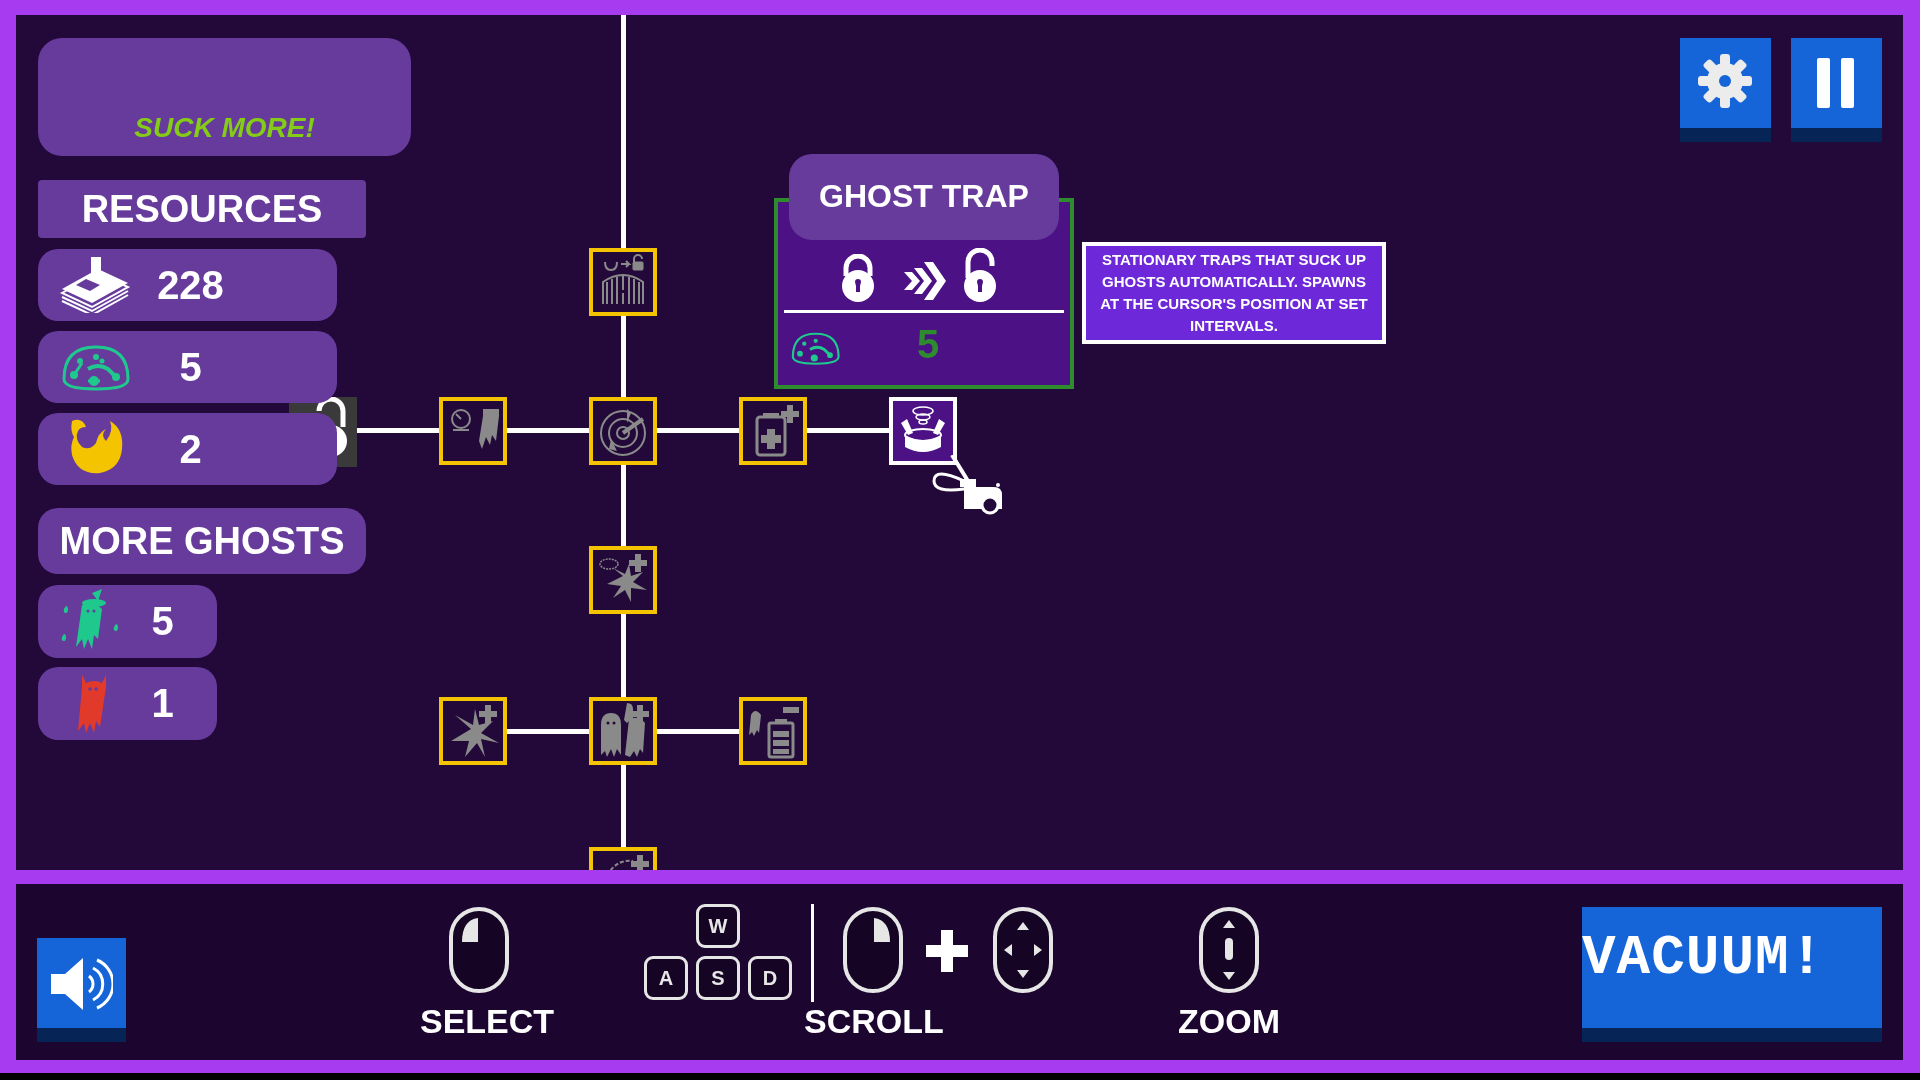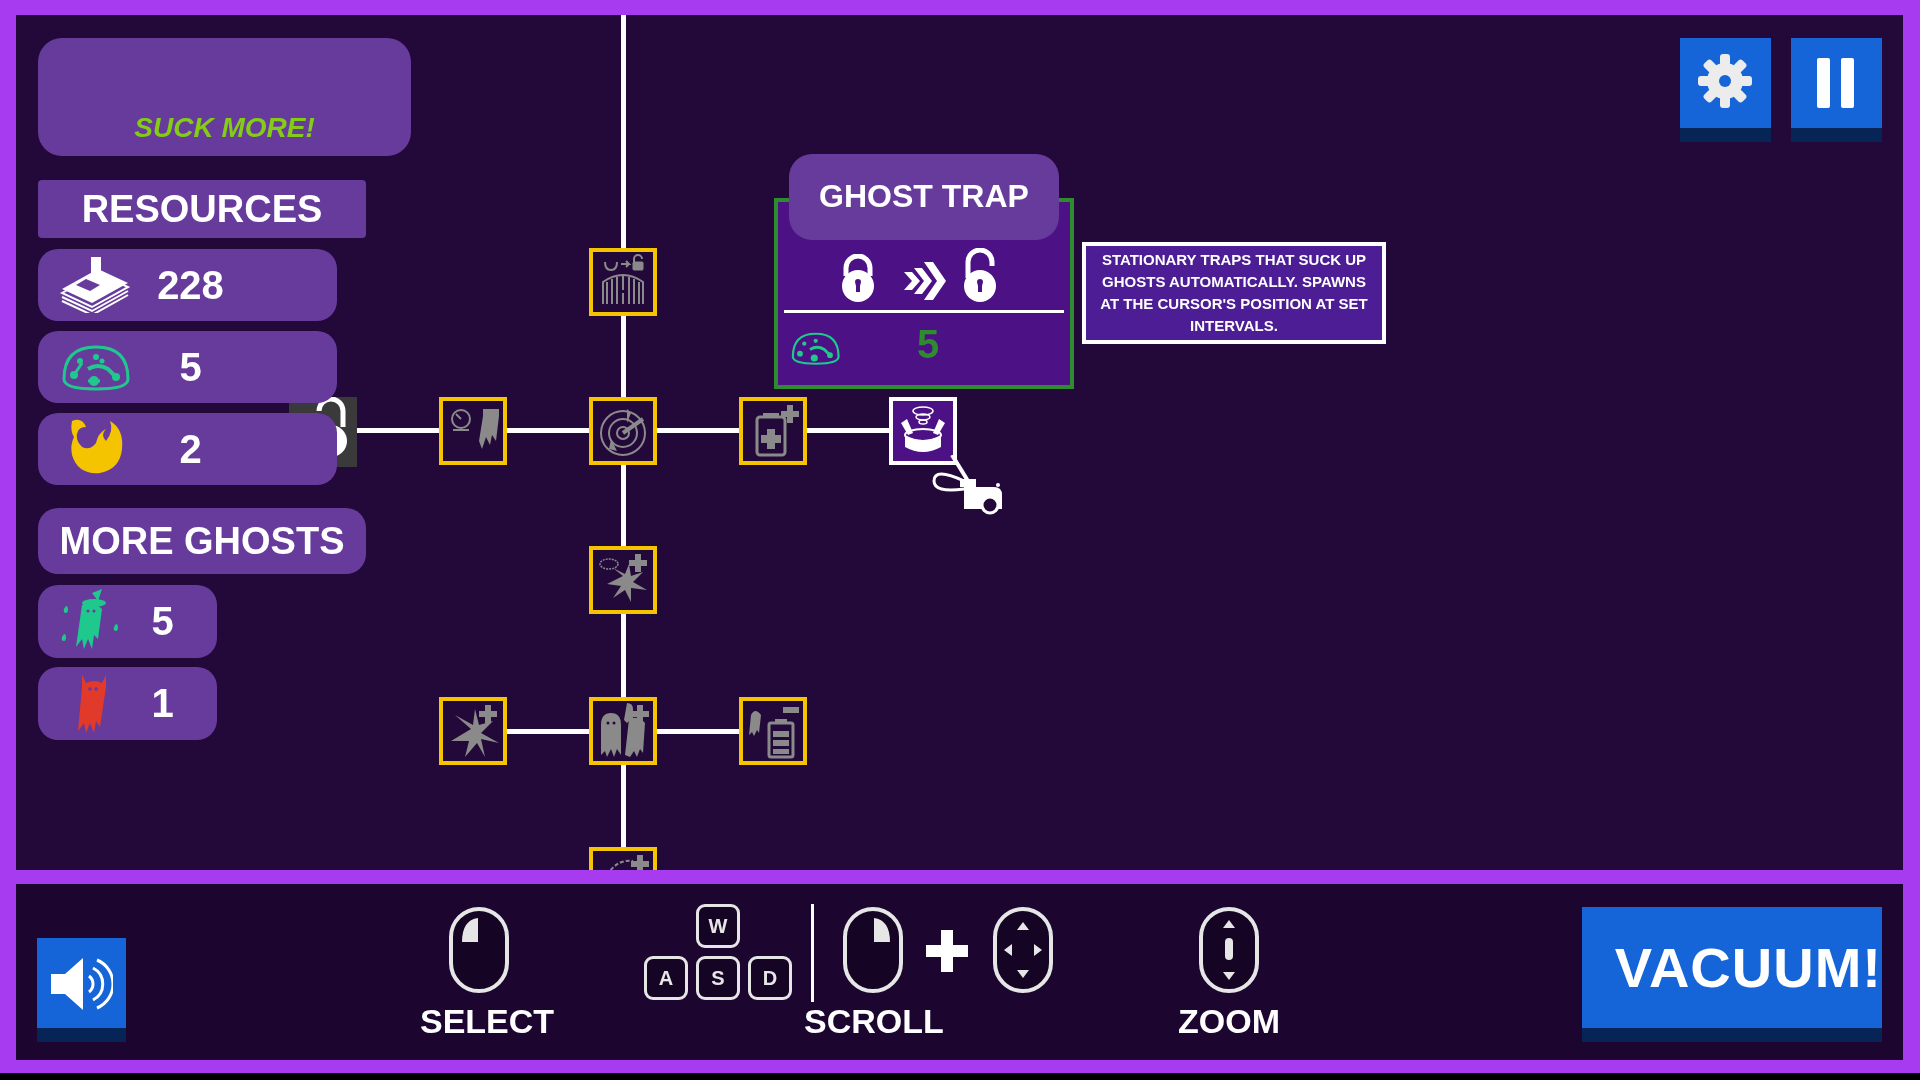--- a/index.html
+++ b/index.html
@@ -264,21 +264,21 @@
           <circle cx="36" cy="42" r="5"></circle>
       <path d="M30 30 q10 -6 20 0 l6 6" fill="none" stroke="#1fc98e" stroke-width="4"></path>
         </g>
     </svg>
     <div style="position:absolute; left:130px; top:120px; width:40px; text-align:center; color:#2e8b2e; font-weight:bold; font-size:40px;">5</div>
   </div>
   <div class="panel" style="left:773px; top:139px; width:270px; height:86px; border-radius:23px;">
     <div class="panel-title" style="top:24px; font-size:32px;">GHOST TRAP</div>
   </div>
 
-  <div style="position:absolute; left:1066px; top:227px; width:296px; height:94px; background:#4c1d95; border:4px solid #fff; display:flex; align-items:center; justify-content:center; box-sizing:content-box;">
+  <div style="position:absolute; left:1066px; top:227px; width:296px; height:94px; background:#6d28d9; border:4px solid #fff; display:flex; align-items:center; justify-content:center; box-sizing:content-box;">
     <div style="color:#fff; font-weight:bold; font-size:15px; line-height:22px; text-align:center; padding:0 8px;">STATIONARY TRAPS THAT SUCK UP GHOSTS AUTOMATICALLY. SPAWNS AT THE CURSOR'S POSITION AT SET INTERVALS.</div>
   </div>
 
   <div class="btn-blue" style="left:1664px; top:23px; width:91px; height:104px;">
     <svg style="position:absolute; left:16px; top:14px;" width="58" height="58" viewBox="0 0 58 58">
       <g fill="#ececec" transform="translate(29 29)">
         <circle r="18"></circle>
         <rect x="-5" y="-27" width="10" height="12" rx="3"></rect>
           <rect x="-5" y="15" width="10" height="12" rx="3"></rect>
         <rect x="-27" y="-5" width="12" height="10" rx="3"></rect>
@@ -337,15 +337,15 @@
   <div class="ctrl-label" style="left:788px; top:118px; width:130px;">SCROLL</div>
 
   <svg style="position:absolute; left:1182px; top:22px;" width="62" height="88" viewBox="0 0 62 88">
     <rect x="3" y="3" width="56" height="82" rx="28" fill="#150424" stroke="#e6e6e6" stroke-width="4"></rect>
     <path d="M31 14 l6 8 h-12 z M31 74 l6 -8 h-12 z" fill="#e6e6e6"></path>
     <rect x="27" y="32" width="8" height="22" rx="4" fill="#e6e6e6"></rect>
   </svg>
   <div class="ctrl-label" style="left:1153px; top:118px; width:120px;">ZOOM</div>
 
   <div class="btn-blue" style="left:1566px; top:23px; width:300px; height:135px;">
-    <div style="position:absolute; left:0; right:0; top:28px; text-align:right; color:#fff; font-weight:bold; font-size:56px; letter-spacing:1px;">VACUUM!</div>
+    <div style="position:absolute; left:0; right:0; top:19px; text-align:left; color:#fff; font-weight:bold; font-size:56px; letter-spacing:1px;font-family:Liberation Mono, monospace;">VACUUM!</div>
   </div>
 </div>
 
 </body></html>

